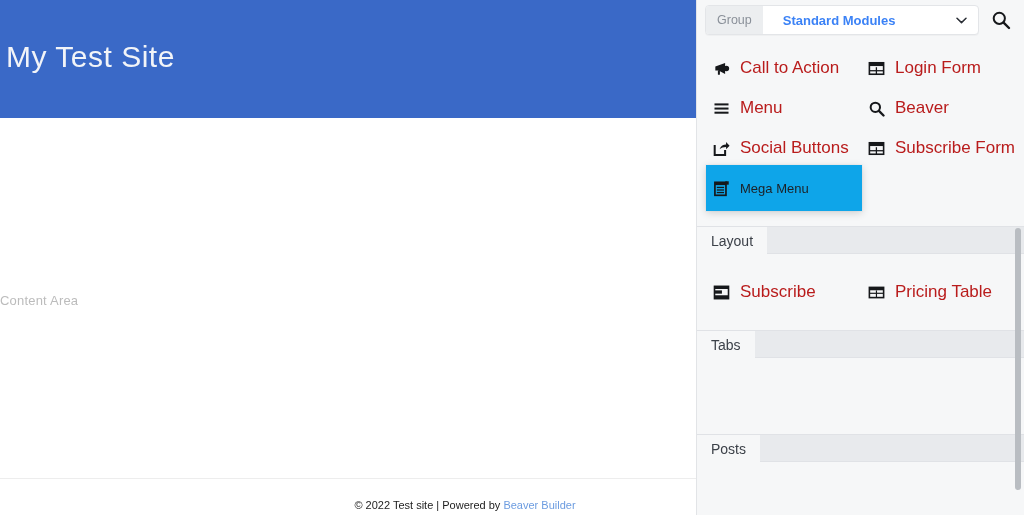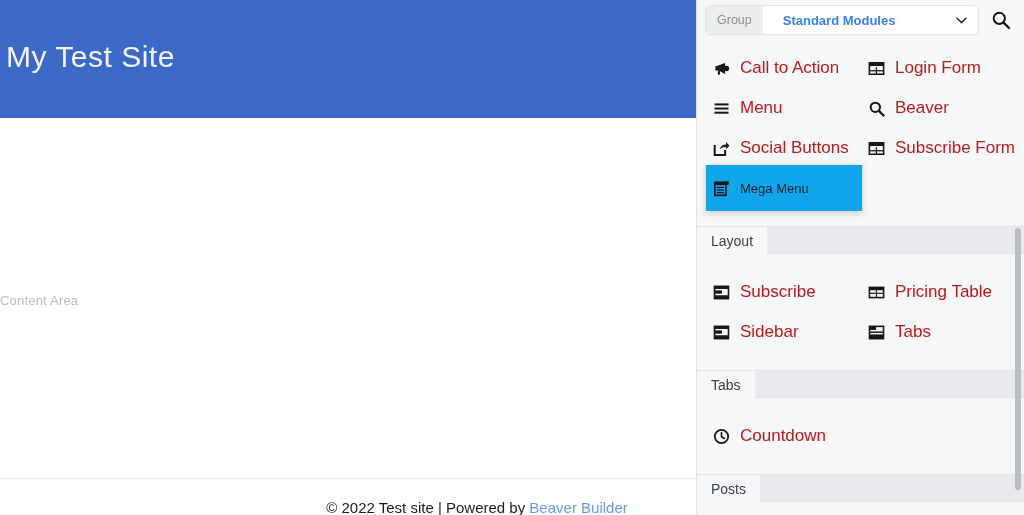--- a/index.html
+++ b/index.html
@@ -29,22 +29,22 @@
   }
   .content-area {
     position: absolute; left: 0; top: 175px; width: 930px;
     font-size: 13px; color: #bcbcbc; letter-spacing: .2px;
   }
   .site-footer {
     position: absolute; left: 0; top: 478px; width: 1024px; height: 37px;
     background: #ffffff; border-top: 1px solid #ededed;
   }
   .footer-text {
-    position: absolute; left: 12px; top: 20px; width: 930px;
-    text-align: center; font-size: 15px; color: #1d1d1d;
+    position: absolute; left: 0; top: 20px; width: 930px;
+    text-align: center; font-size: 11px; color: #1d1d1d;
   }
   .footer-link { color: #6c9ce0; }
 
   
   .panel {
     position: absolute; left: 696px; top: 0; width: 328px; height: 515px;
     background: #f6f7f8;
     border-left: 1px solid #e2e4e7;
     overflow: hidden;
   }
@@ -285,61 +285,28 @@
                 <svg width="17" height="17" viewBox="0 0 16 16">
                   <rect x="1.3" y="3.2" width="13.4" height="9.6" fill="none" stroke="#16181b" stroke-width="1.5"></rect>
                 <rect x="1.3" y="3.2" width="13.4" height="2.7" fill="#16181b"></rect>
                 <rect x="1.3" y="8.2" width="13.4" height="1.1" fill="#16181b"></rect>
                 <rect x="7.4" y="6" width="1.1" height="6.8" fill="#16181b"></rect>
                 </svg>
               </span>
                       <span class="mod-label">Pricing Table</span>
             </div>
           </div>
-          <div class="mod-row">
-            <div class="mod-item col-left">
-              <span class="mod-icon">
-                <svg width="17" height="17" viewBox="0 0 16 16">
-                  <rect x="1.4" y="2.2" width="13.2" height="11.6" fill="none" stroke="#16181b" stroke-width="1.5"></rect>
-                <rect x="1.4" y="2.2" width="13.2" height="2.5" fill="#16181b"></rect>
-                <rect x="1.4" y="6" width="7" height="3.1" fill="#16181b"></rect>
-                <rect x="1.4" y="10.6" width="13.2" height="3.2" fill="#16181b"></rect>
-                </svg>
-              </span>
-                      <span class="mod-label">Sidebar</span>
-            </div>
-            <div class="mod-item col-right">
-              <span class="mod-icon">
-                <svg width="17" height="17" viewBox="0 0 16 16">
-                  <rect x="1.4" y="2.2" width="13.2" height="11.6" fill="none" stroke="#16181b" stroke-width="1.5"></rect>
-                <rect x="1.4" y="2.2" width="6.2" height="3.4" fill="#16181b"></rect>
-                <rect x="1.4" y="7" width="13.2" height="1.4" fill="#16181b"></rect>
-                <rect x="1.4" y="9.8" width="13.2" height="4" fill="#16181b"></rect>
-                </svg>
-              </span>
-                      <span class="mod-label">Tabs</span>
-            </div>
-          </div>
           <div class="spacer-18"></div>
         </div>
         <div class="sec-head">
           <div class="tab">Tabs</div>
         </div>
         <div class="sec-body">
           <div class="spacer-18"></div>
           <div class="mod-row">
-            <div class="mod-item col-left">
-              <span class="mod-icon">
-                <svg width="17" height="17" viewBox="0 0 16 16">
-                  <circle cx="8" cy="8" r="6.3" fill="none" stroke="#16181b" stroke-width="1.7"></circle>
-                <path d="M8 4.3 L8 8.2 L10.8 9.8" fill="none" stroke="#16181b" stroke-width="1.6" stroke-linecap="round"></path>
-                </svg>
-              </span>
-                      <span class="mod-label">Countdown</span>
-            </div>
           </div>
           <div class="spacer-18"></div>
         </div>
         <div class="sec-head">
           <div class="tab">Posts</div>
         </div>
         <div class="sec-body">
           <div class="spacer-18"></div>
         </div>
       </div>

